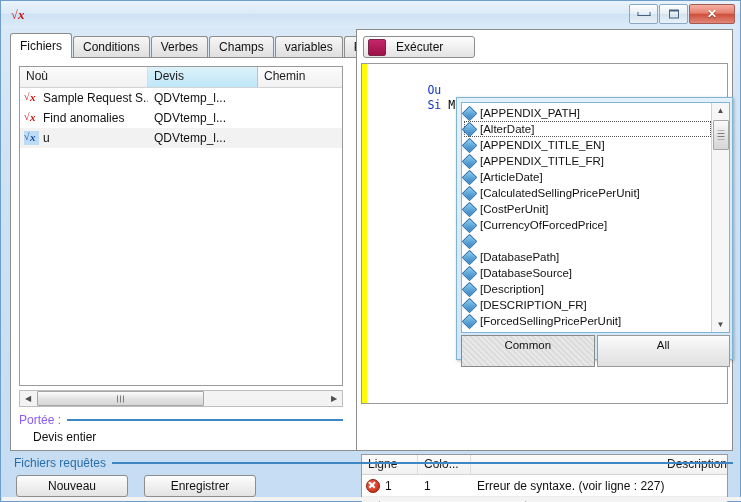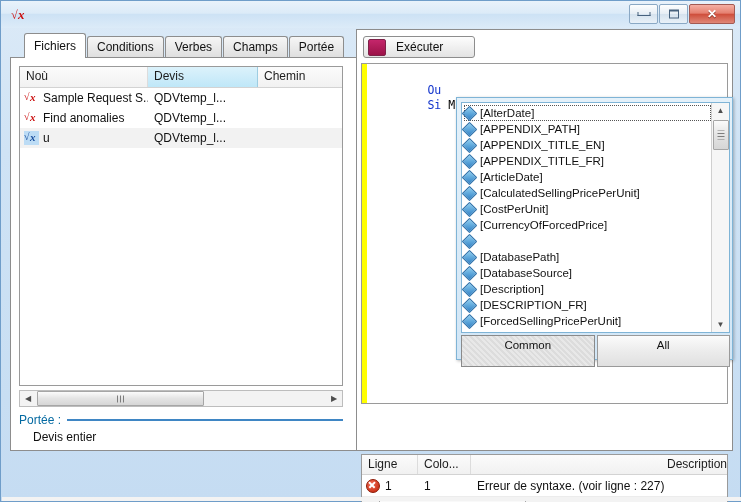--- a/index.html
+++ b/index.html
@@ -47,21 +47,21 @@
   }
   .wbtn .g{
     position:absolute;left:50%;top:50%;transform:translate(-50%,-50%);
     font-size:11px;color:#24384d;line-height:1;
   }
   .wbtn.close .g{color:#fff;font-weight:bold;font-size:12px;text-shadow:0 1px 0 #7e2a1c;}
   .min-glyph{display:block;width:11px;height:3px;border:1px solid #46617d;border-top:none;background:transparent;}
   .max-glyph{display:block;width:10px;height:9px;border:1px solid #46617d;border-top-width:2px;box-sizing:border-box;}
 
   
-  .tabstrip{position:absolute;left:23px;top:32px;height:25px;display:flex;align-items:flex-end;}
+  .tabstrip{position:absolute;left:9px;top:32px;height:25px;display:flex;align-items:flex-end;}
   .tab{
     height:22px;line-height:21px;padding:0 9px;margin-right:1px;
     border:1px solid #8d8d8d;border-bottom:none;
     border-radius:3px 3px 0 0;
     background:linear-gradient(to bottom,#f6f6f6 0%,#eaeaea 50%,#dedede 100%);
     font-size:12px;color:#111;box-sizing:border-box;white-space:nowrap;
   }
   .tab.active{
     height:25px;line-height:24px;
     background:#fff;border-color:#8d8d8d;
@@ -115,21 +115,21 @@
     position:relative;
   }
   .hs-thumb .grip{
     position:absolute;left:50%;top:50%;transform:translate(-50%,-50%);
     width:9px;height:7px;
     background:repeating-linear-gradient(to right,#7d7d7d 0 1px,transparent 1px 3px);
   }
   .hs-spacer{flex:1;}
 
   .portee-group{position:absolute;left:8px;top:355px;width:324px;}
-  .grp-title{display:flex;align-items:center;font-size:12px;color:#0369a1;}
+  .grp-title{display:flex;align-items:center;font-size:12px;color:#8b5cf6;}
   .grp-title .lbl{white-space:nowrap;padding-right:6px;}
   .grp-title .line{flex:1;height:2px;background:#3f86c4;}
   .portee-val{padding-left:14px;padding-top:3px;font-size:12px;color:#111;}
 
   
   .rightpanel{
     position:absolute;left:355px;top:28px;width:377px;height:422px;
     background:#fff;border:1px solid #8d8d8d;box-sizing:border-box;
   }
   .exec-btn{
@@ -298,20 +298,21 @@
         <span class="g">✕</span>
       </div>
     </div>
   </div>
 
   <div class="tabstrip">
     <div class="tab active"><span>Fichiers</span></div>
     <div class="tab"><span>Conditions</span></div>
     <div class="tab"><span>Verbes</span></div>
     <div class="tab"><span>Champs</span></div>
+    <div class="tab"><span>variables</span></div>
     <div class="tab"><span>Portée</span></div>
   </div>
 
   <div class="leftpanel">
 
     <div class="listbox">
       <div class="lheader">
         <div class="lh c0">Noù</div>
         <div class="lh c1">Devis</div>
         <div class="lh c2">Chemin</div>
@@ -412,27 +413,27 @@
           <div class="hs-spacer"></div>
           <div class="hs-arrow">▶</div>
         </div>
       </div>
     </div>
   </div>
 
   <div class="acpopup">
     <div class="aclist">
       <div class="acitems">
+        <div class="acitem">
+            <span class="diamond"></span>
+            <span>[APPENDIX_PATH]</span>
+          </div>
         <div class="acitem focused">
             <span class="diamond"></span>
             <span>[AlterDate]</span>
-          </div>
-        <div class="acitem">
-            <span class="diamond"></span>
-            <span>[APPENDIX_PATH]</span>
           </div>
         <div class="acitem">
             <span class="diamond"></span>
             <span>[APPENDIX_TITLE_EN]</span>
           </div>
         <div class="acitem">
             <span class="diamond"></span>
             <span>[APPENDIX_TITLE_FR]</span>
           </div>
         <div class="acitem">
@@ -482,15 +483,25 @@
           </div>
         <div class="acv-arrow down">▼</div>
       </div>
     </div>
     <div class="acbuttons">
       <div class="acbtn active">Common</div>
       <div class="acbtn">All</div>
     </div>
   </div>
 
+  <div class="bottombar">
+    <div class="req-title">
+      <span class="lbl">Fichiers requêtes</span>
+      <span class="line"></span>
+    </div>
+    <div class="bbtns">
+      <div class="bbtn">Nouveau</div>
+      <div class="bbtn">Enregistrer</div>
+    </div>
+  </div>
 
   <div class="statusbar"></div>
 </div>
 
 </body></html>

